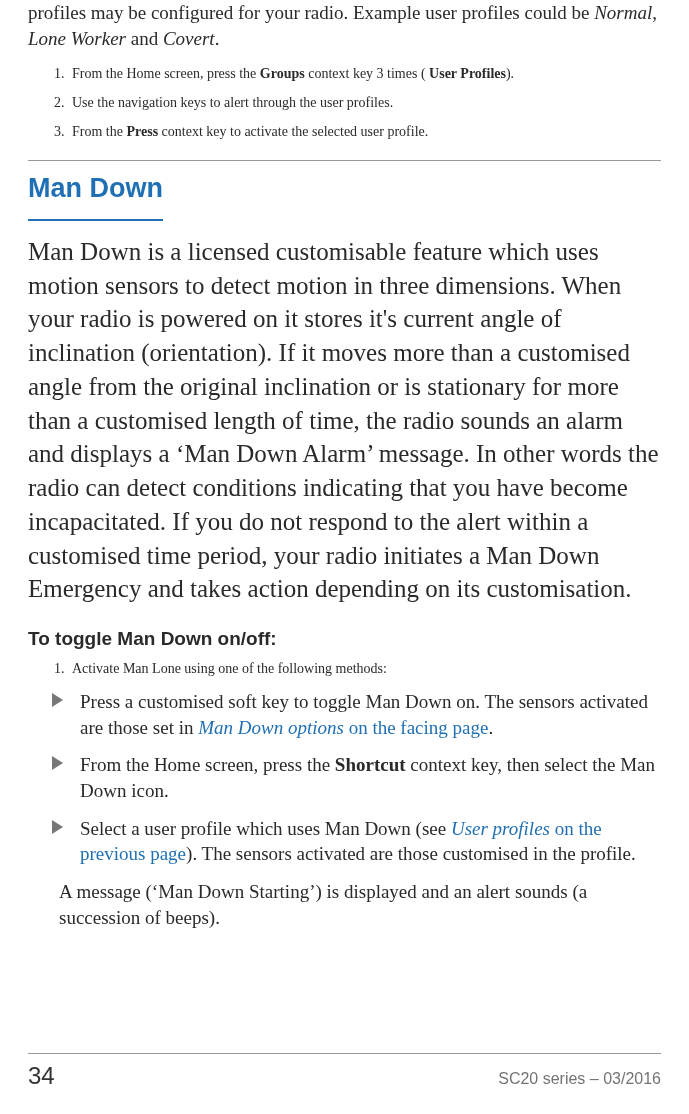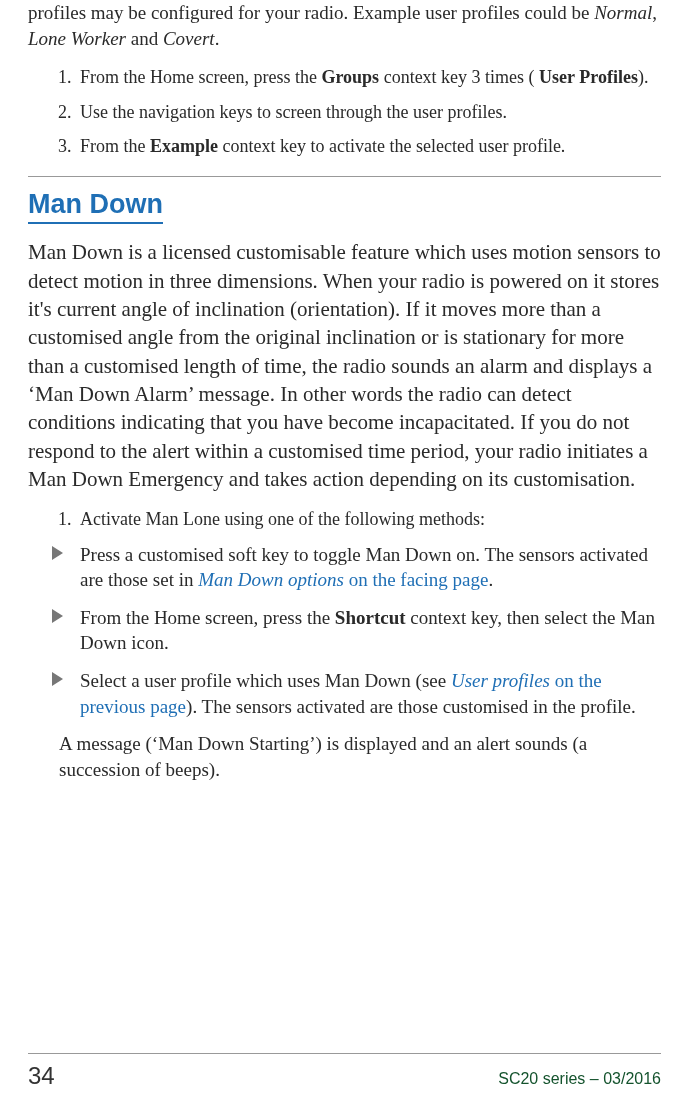--- a/index.html
+++ b/index.html
@@ -29,46 +29,46 @@
   }
   .italic { font-style: italic; }
   .bold { font-weight: 700; }
   .sans-head {
     font-family: Arial, Helvetica, sans-serif;
     font-weight: 700;
     font-size: 19px;
     margin: 22px 0 10px 0;
   }
   ol.numbered {
-    margin: 8px;
+    margin: 0;
     padding: 0 0 0 40px;
-    font-size: 18px;
+    font-size: 14px;
     line-height: 1.35;
   }
   ol.numbered > li {
     padding-left: 4px;
     margin-bottom: 10px;
   }
   .rule-top {
     border-top: 1px solid #999;
     margin-top: 18px;
     padding-top: 6px;
   }
   .section-title {
     font-family: Arial, Helvetica, sans-serif;
     font-weight: 700;
     font-size: 27px;
     color: #1f6fb5;
     border-bottom: 2px solid #1f6fb5;
     display: inline-block;
-    padding-bottom: 2px;
+    padding-bottom: 15px;
     margin: 6px 0 14px 0;
   }
   .body-para {
-    font-size: 21px;
+    font-size: 25px;
     line-height: 1.35;
     margin-bottom: 14px;
   }
   ul.bullets {
     list-style: none;
     margin: 4px 0 0 0;
     padding: 0 0 0 24px;
     font-size: 19px;
     line-height: 1.35;
     font-family: Liberation Serif, serif;
@@ -117,50 +117,51 @@
     gap: 22px;
   }
   .page-num {
     font-family: Arial, Helvetica, sans-serif;
     font-size: 24px;
     color: #333;
   }
   .doc-id {
     font-family: Arial, Helvetica, sans-serif;
     font-size: 16px;
-    color: #14532d;
+    color: #737373;
   }
 </style>
 </head>
 <body>
 
 <div class="page">
   <div class="content">
 
     <p>
       <span>profiles may be configured for your radio. Example user profiles could be </span><span class="italic">Normal</span><span>, </span><span class="italic">Lone Worker</span><span> and </span><span class="italic">Covert</span><span>.</span>
     </p>
 
 
     <ol class="numbered">
       <li>
         <span>From the Home screen, press the </span><span class="bold">Groups</span><span> context key 3 times ( </span><span class="bold">User Profiles</span><span>).</span>
       </li>
-      <li>Use the navigation keys to screen through the user profiles.</li>
+      <li>Use the navigation keys to alert through the user profiles.</li>
       <li>
-        <span>From the </span><span class="bold">Example</span><span> context key to activate the selected user profile.</span>
+        <span>From the </span><span class="bold">Press</span><span> context key to activate the selected user profile.</span>
       </li>
     </ol>
 
     <div class="rule-top">
       <div class="section-title">Man Down</div>
     </div>
 
     <p class="body-para">Man Down is a licensed customisable feature which uses motion sensors to detect motion in three dimensions. When your radio is powered on it stores it's current angle of inclination (orientation). If it moves more than a customised angle from the original inclination or is stationary for more than a customised length of time, the radio sounds an alarm and displays a ‘Man Down Alarm’ message. In other words the radio can detect conditions indicating that you have become incapacitated. If you do not respond to the alert within a customised time period, your radio initiates a Man Down Emergency and takes action depending on its customisation.</p>
 
+    <div class="sans-head">To toggle Man Down on/off:</div>
 
     <ol class="numbered">
       <li>Activate Man Lone using one of the following methods:</li>
     </ol>
 
     <ul class="bullets">
       <li>
         <span class="triangle"></span>
         <span>Press a customised soft key to toggle Man Down on. The sensors activated are those set in </span><span class="link">Man Down options</span><span class="plainlink"> on the facing page</span><span>.</span>
       </li>

